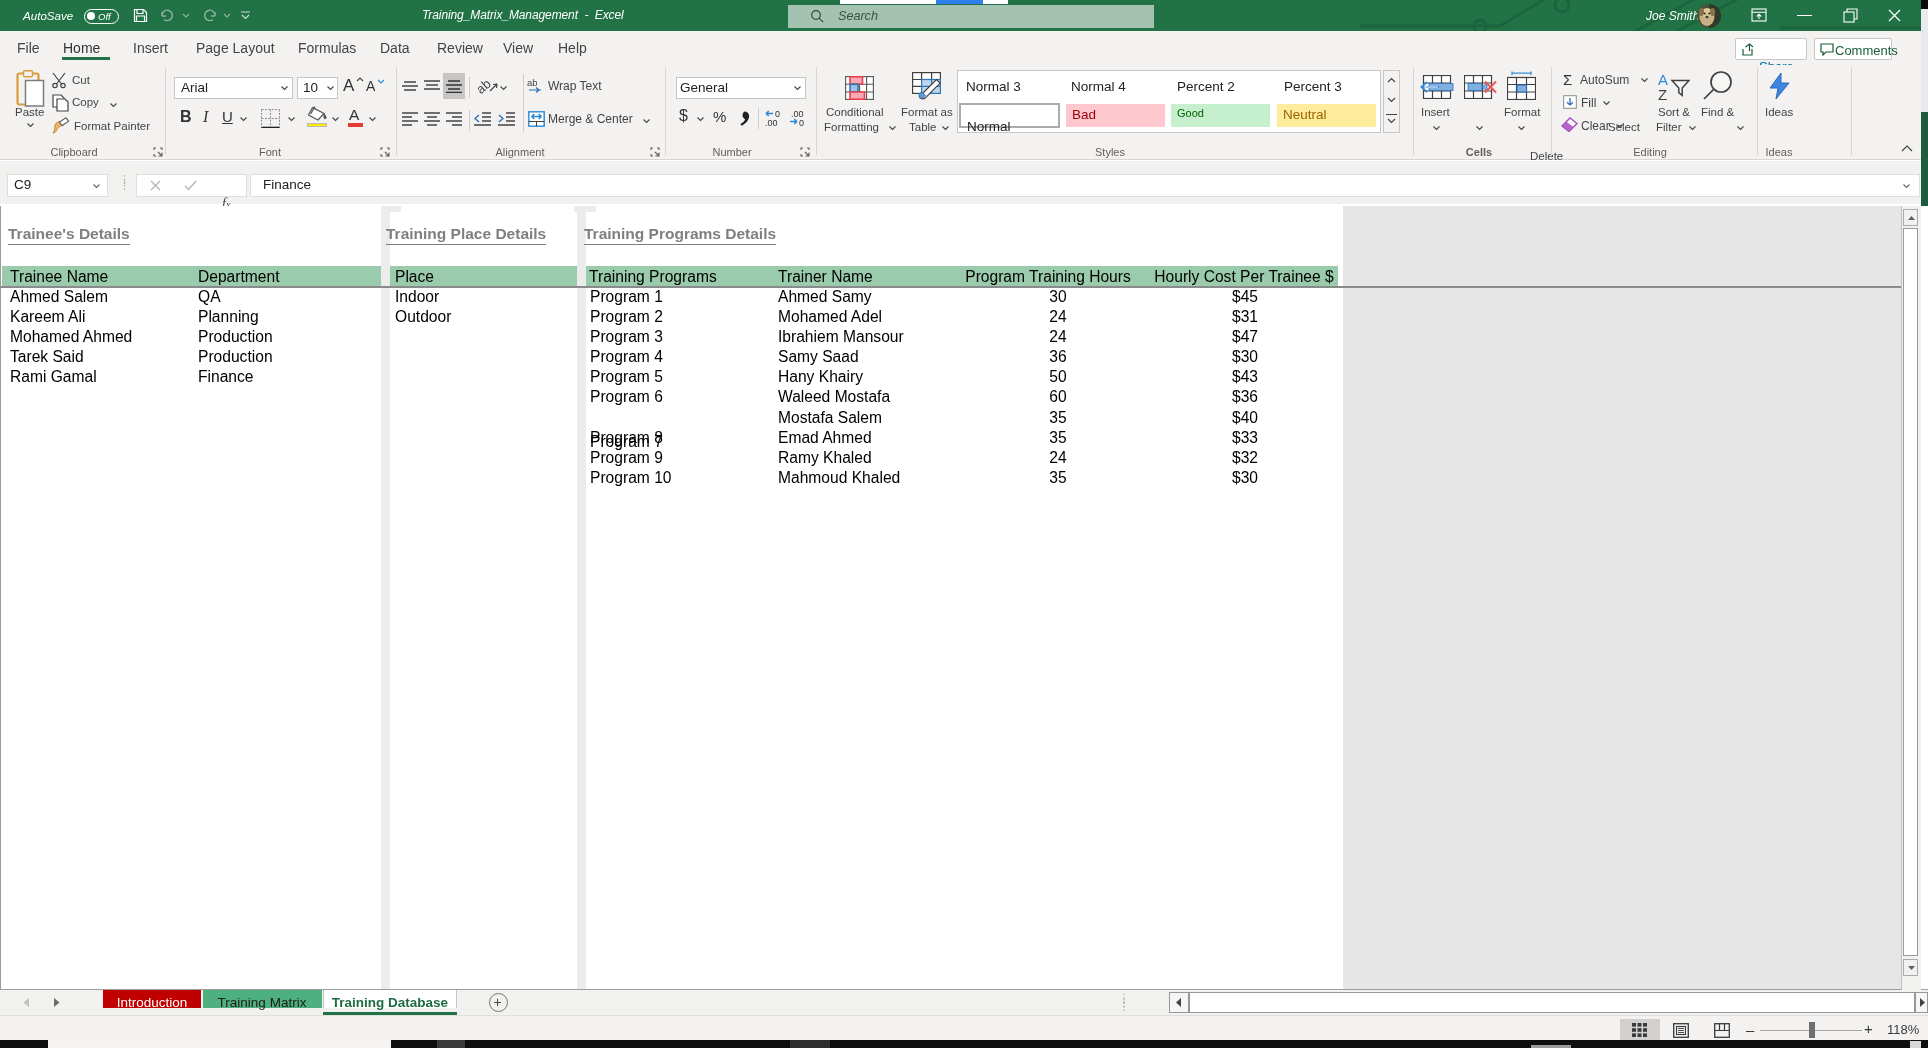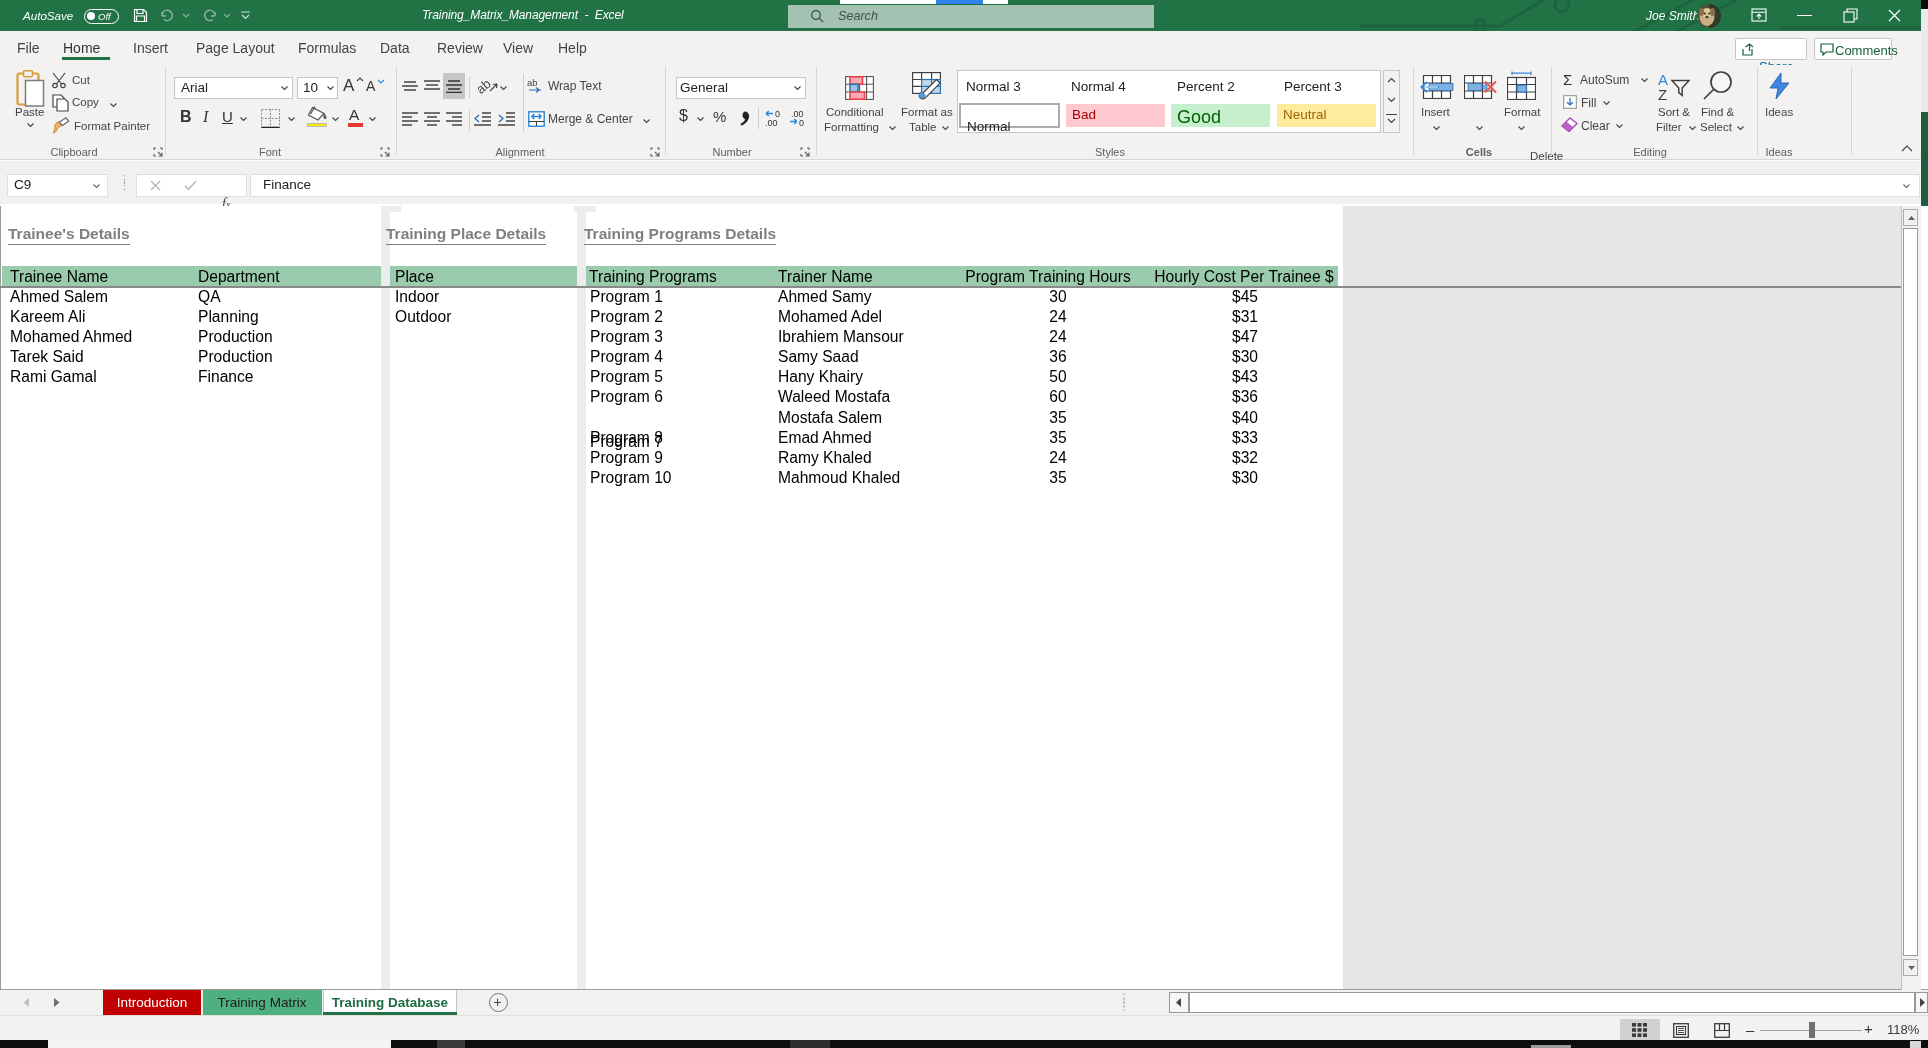--- a/index.html
+++ b/index.html
@@ -24,21 +24,21 @@
 #fbar{left:0;top:161px;width:1921px;height:43px;background:#f1f1f0;}
 .fbox{position:absolute;background:#fff;border:1px solid #e1dfdd;}
 
 #sheet{left:0;top:206px;width:1928px;height:784px;background:#fff;}
 .cellt{position:absolute;font-size:15.6px;color:#000;white-space:nowrap;line-height:17px;}
 .head{position:absolute;font-size:15.5px;font-weight:bold;color:#7f7f7f;white-space:nowrap;line-height:16px;padding-bottom:1.5px;border-bottom:1.8px solid #7f7f7f;}
 
 #tabstrip{left:0;top:990px;width:1928px;height:25px;background:#f1f1f0;}
 #statusbar{left:0;top:1015px;width:1928px;height:25px;background:#f3f2f1;border-top:1px solid #e1dfdd;}
 #taskbar{left:0;top:1039.5px;width:1928px;height:8.5px;background:#0e0e0e;}
-.stab{position:absolute;top:0;height:25px;line-height:25px;font-size:13.5px;text-align:center;}
+.stab{position:absolute;top:0;height:18px;line-height:25px;font-size:13.5px;text-align:center;}
 </style>
 </head>
 <body>
 <div id="app">
 <div class="abs" id="titlebar">
  <svg class="abs" style="left:1300px;top:0;width:628px;height:31px" viewBox="0 0 628 31">
   <g stroke="#1b5e3a" stroke-width="3" fill="none" opacity="0.7">
    <path d="M 60 26 H 200 L 260 -10"></path>
    <path d="M 330 34 L 430 -20"></path>
    <path d="M 360 40 L 470 -18"></path>
@@ -391,21 +391,21 @@
  <div class="abs" style="left:957px;top:5px;width:424px;height:63px;background:#fff;border:1px solid #c8c6c4;"></div>
  <div class="abs" style="left:966px;top:14px;font-size:13.5px;color:#222;">Normal 3</div>
  <div class="abs" style="left:1071px;top:14px;font-size:13.5px;color:#222;">Normal 4</div>
  <div class="abs" style="left:1177px;top:14px;font-size:13.5px;color:#222;">Percent 2</div>
  <div class="abs" style="left:1284px;top:14px;font-size:13.5px;color:#222;">Percent 3</div>
  <div class="abs" style="left:959px;top:38px;width:101px;height:25px;background:#fff;border:2px solid #ababab;"></div>
  <div class="abs" style="left:967px;top:42px;font-size:13.5px;color:#222;margin-top:12px;">Normal</div>
  <div class="abs" style="left:1066px;top:39px;width:99px;height:23px;background:#ffc7ce;"></div>
  <div class="abs" style="left:1072px;top:42px;font-size:13.5px;color:#9c0006;">Bad</div>
  <div class="abs" style="left:1171px;top:39px;width:99px;height:23px;background:#c6efce;"></div>
- <div class="abs" style="left:1177px;top:42px;font-size:18px;color:#006100;text-align:right;">Good</div>
+ <div class="abs" style="left:1177px;top:42px;font-size:11px;color:#006100;text-align:right;">Good</div>
  <div class="abs" style="left:1277px;top:39px;width:99px;height:23px;background:#ffeb9c;"></div>
  <div class="abs" style="left:1283px;top:42px;font-size:13.5px;color:#9c6500;">Neutral</div>
  <div class="abs" style="left:1383px;top:5px;width:17px;height:63px;background:#f3f2f1;border:1px solid #c8c6c4;"></div>
  <svg class="abs" style="left:1387px;top:12px" width="9" height="6" viewBox="0 0 9 6">
         <path d="M1 5 l3.5-3.5 L8 5" fill="none" stroke="#444" stroke-width="1.2"></path>
       </svg>
  <svg class="abs" style="left:1387px;top:32px" width="9" height="6" viewBox="0 0 9 6">
         <path d="M1 1 l3.5 3.5 L8 1" fill="none" stroke="#444" stroke-width="1.2"></path>
       </svg>
  <div class="abs" style="left:1386px;top:49px;width:11px;height:1.4px;background:#444;"></div>
@@ -485,21 +485,21 @@
  <div class="btxt" style="left:1658px;top:41px;">Sort &amp;</div>
  <div class="btxt" style="left:1656px;top:56px;">Filter</div>
  <svg class="chev" style="left:1689px;top:61px" viewBox="0 0 7 5">
         <path d="M0.5 0.5 l3 3 l3-3" fill="none" stroke="#444" stroke-width="1.1"></path>
       </svg>
  <svg class="abs" style="left:1700px;top:6px" width="34" height="32" viewBox="0 0 34 32">
         <circle cx="21" cy="11" r="10" fill="#f7f6f5" stroke="#404040" stroke-width="1.7"></circle>
         <path d="M13.5 18.5 L4 28" stroke="#404040" stroke-width="1.7"></path>
       </svg>
  <div class="btxt" style="left:1701px;top:41px;">Find &amp;</div>
- <div class="btxt" style="left:1700px;top:56px;">Select</div>
+ <div class="btxt" style="left:1608px;top:56px;">Select</div>
  <svg class="chev" style="left:1737px;top:61px" viewBox="0 0 7 5">
         <path d="M0.5 0.5 l3 3 l3-3" fill="none" stroke="#444" stroke-width="1.1"></path>
       </svg>
  <div class="glabel" style="left:1610px;width:80px;">Editing</div>
  <div class="gsep" style="left:1757px;"></div>
 
  <svg class="abs" style="left:1768px;top:7px" width="23" height="28" viewBox="0 0 23 28">
         <path d="M13 1 L2 16 h8 l-2 11 L21 11 h-8 z" fill="#3f84e0" stroke="#2b6cb8" stroke-width="1"></path>
       </svg>
  <div class="btxt" style="left:1765px;top:41px;">Ideas</div>

